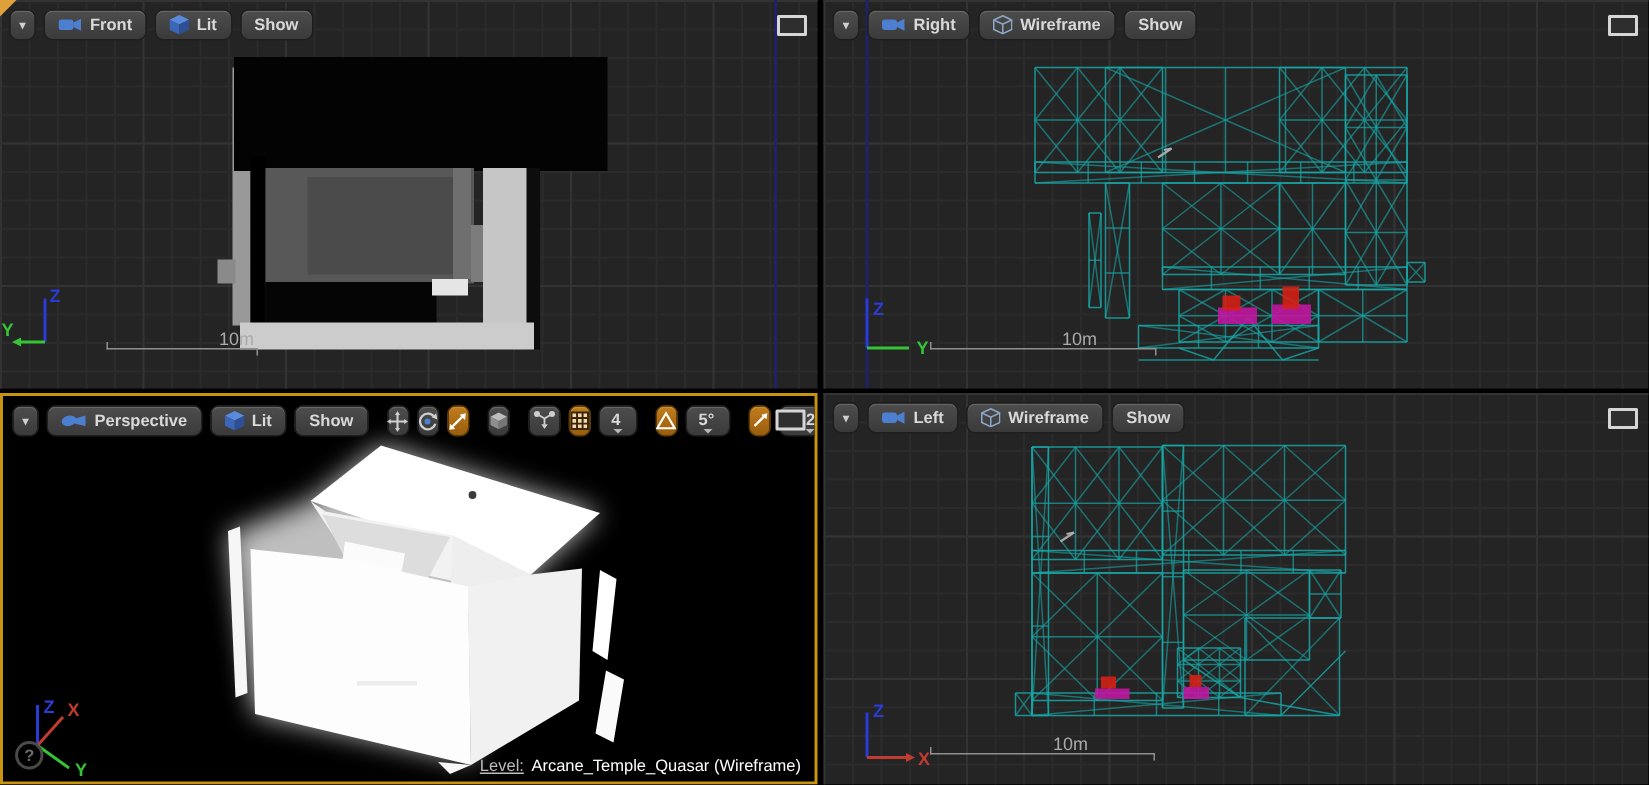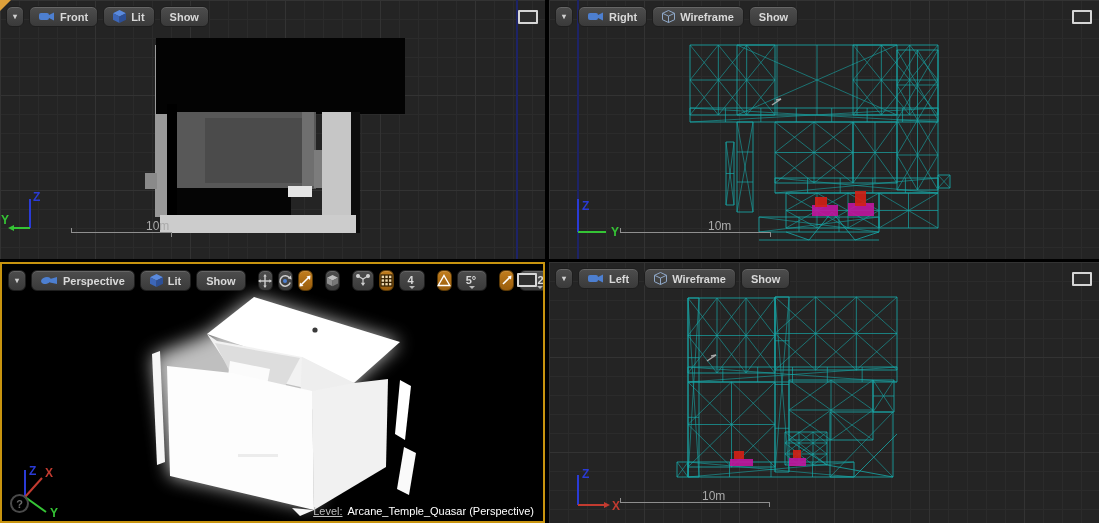--- a/index.html
+++ b/index.html
@@ -379,21 +379,21 @@
     <line x1="23" y1="35" x2="40" y2="16" stroke="#c23b30" stroke-width="2"></line>
     <line x1="23" y1="35" x2="44" y2="50" stroke="#35c435" stroke-width="2"></line>
     <text x="27" y="13" fill="#2a3bd6">Z</text>
     <text x="43" y="15" fill="#c23b30">X</text>
     <text x="48" y="55" fill="#35c435">Y</text>
   </svg>
   <div class="help-circle">
     <span>?</span>
     </div>
   <div class="level-bar">
-    <span class="ll">Level:</span><span class="ln">Arcane_Temple_Quasar (Perspective)</span>
+    <span class="ll">Level:</span><span class="ln">Arcane_Temple_Quasar (Wireframe)</span>
   </div>
   <div class="vp-toolbar">
     <button class="tb caret-btn">
       <span class="car">▾</span>
       </button>
     <button class="tb">
       <span>
           <svg width="17" height="11" viewBox="0 0 17 11">
             <ellipse cx="5" cy="5.5" rx="5" ry="3.4" fill="#4d7fd0" transform="rotate(-14 5 5.5)"></ellipse>
             <polygon points="9,4 16,2 16,9 9,7.5" fill="#4d7fd0"></polygon>

